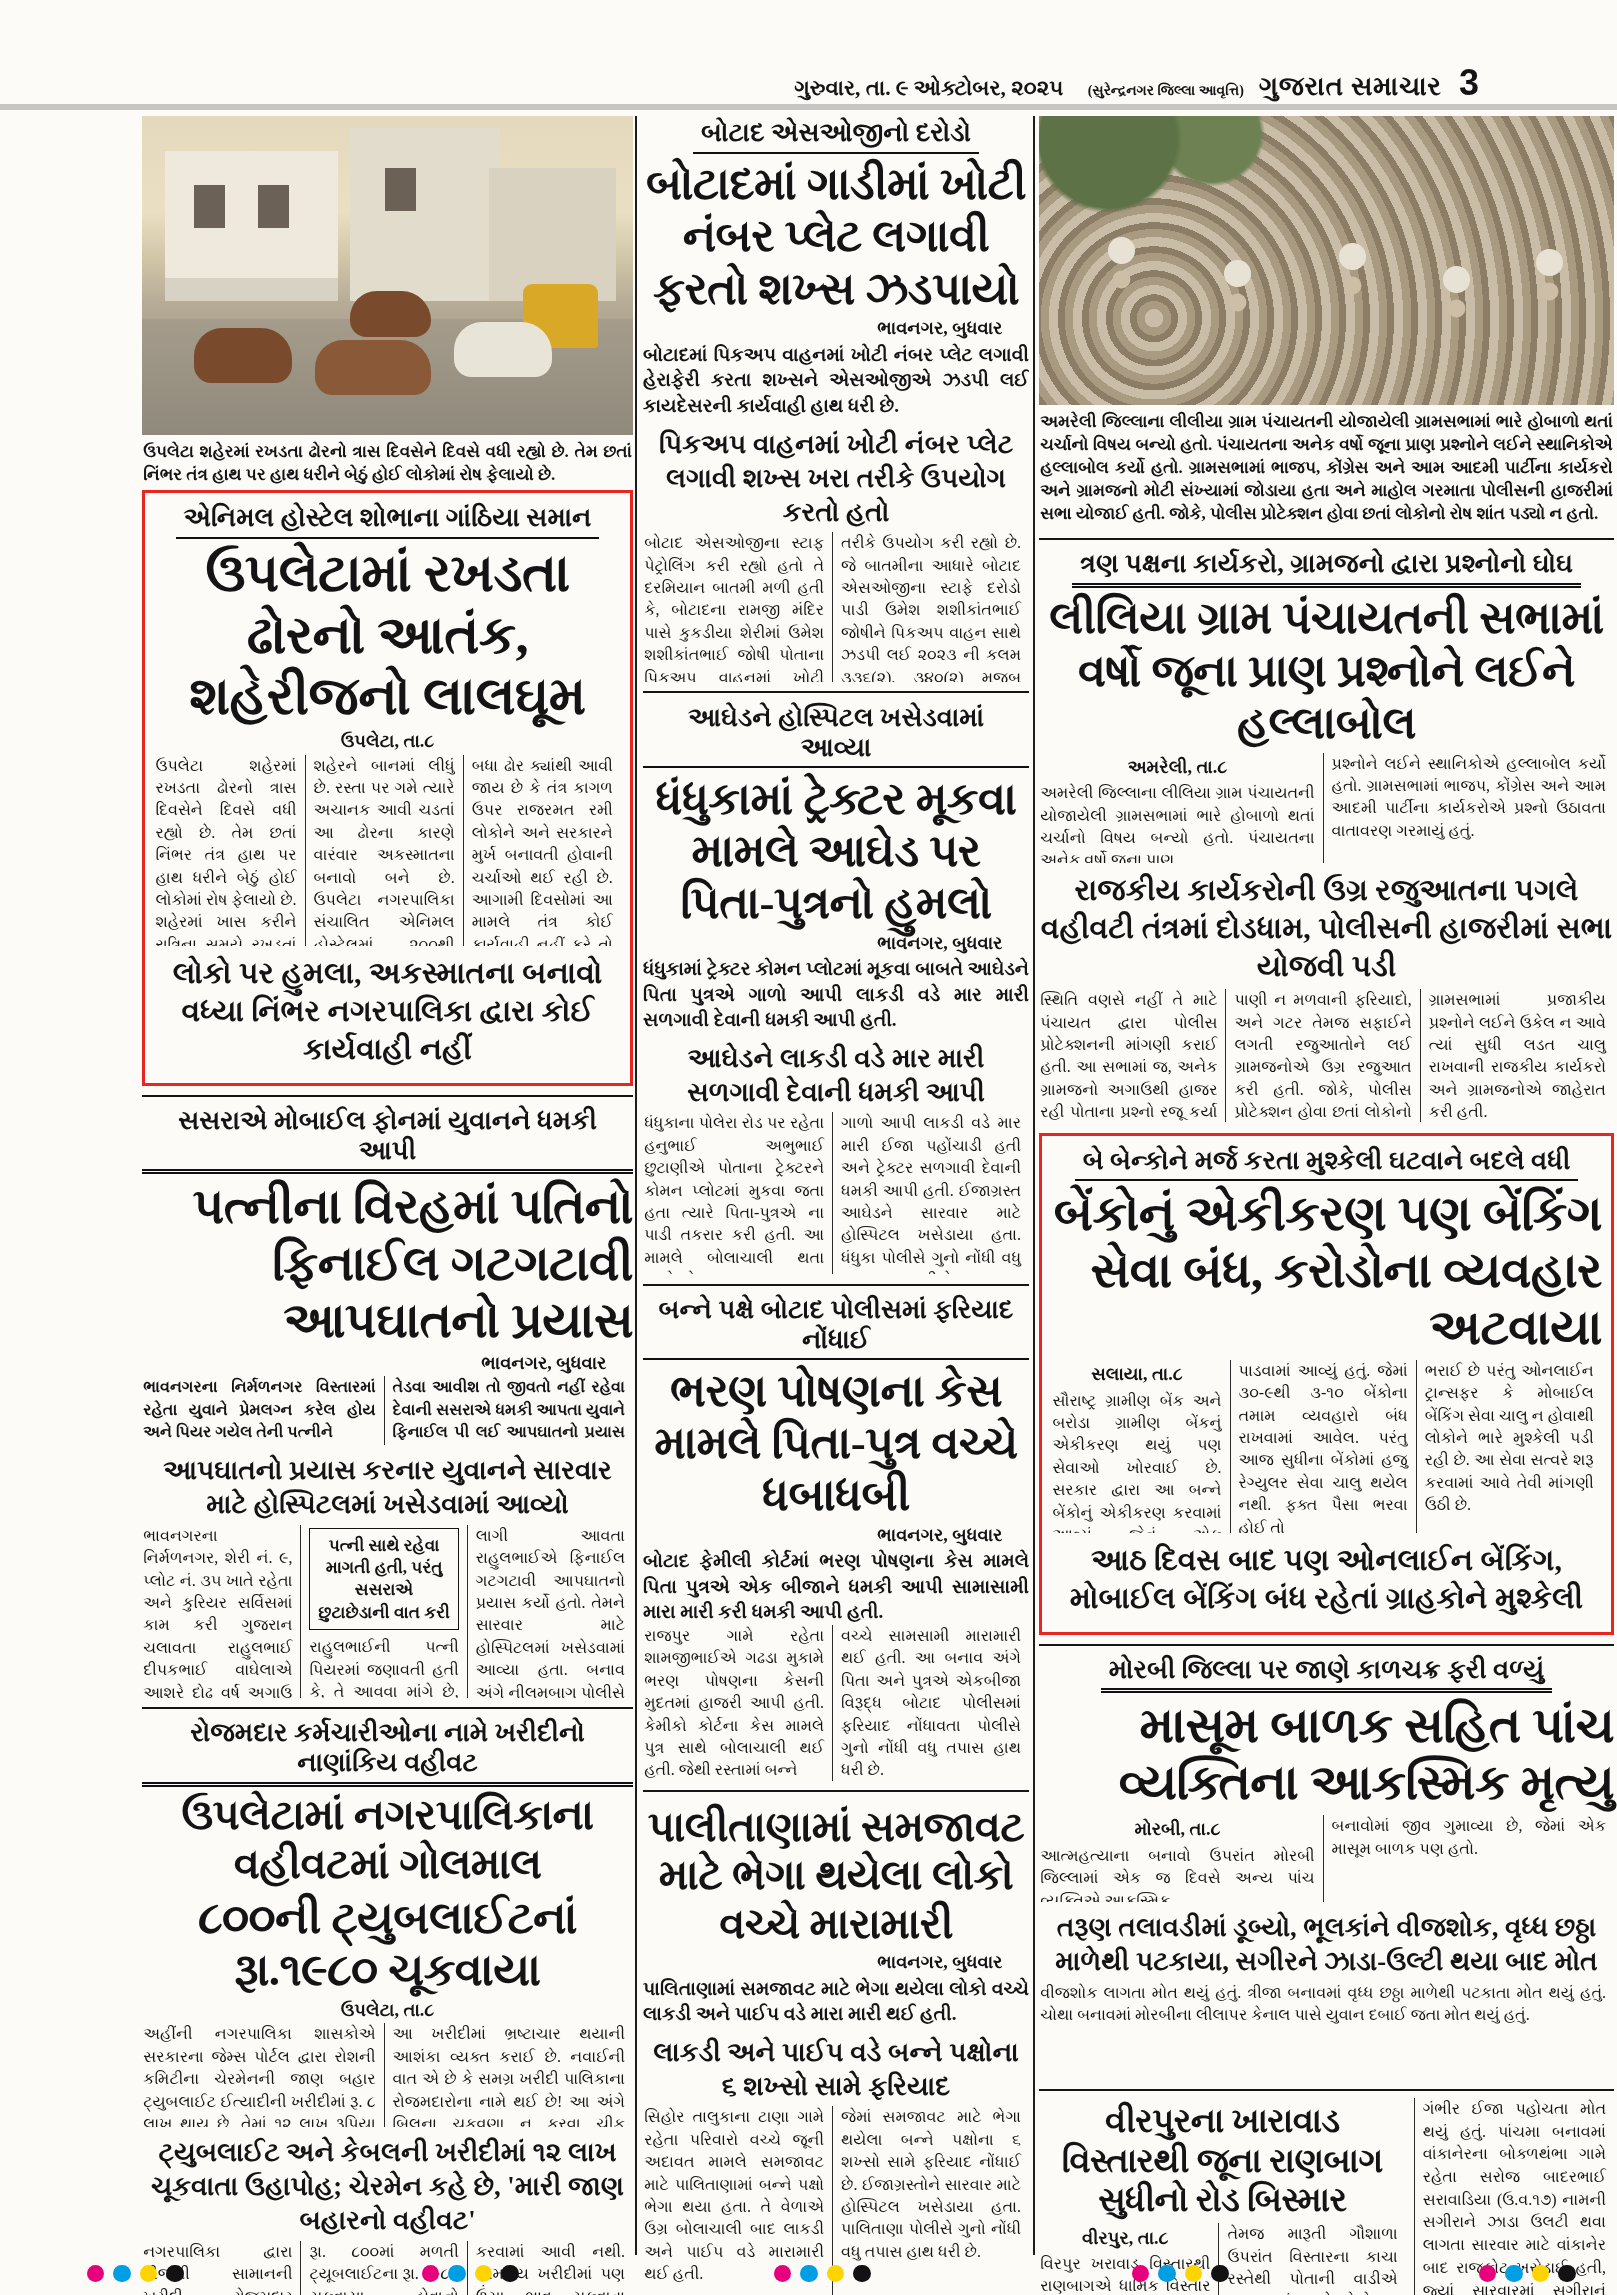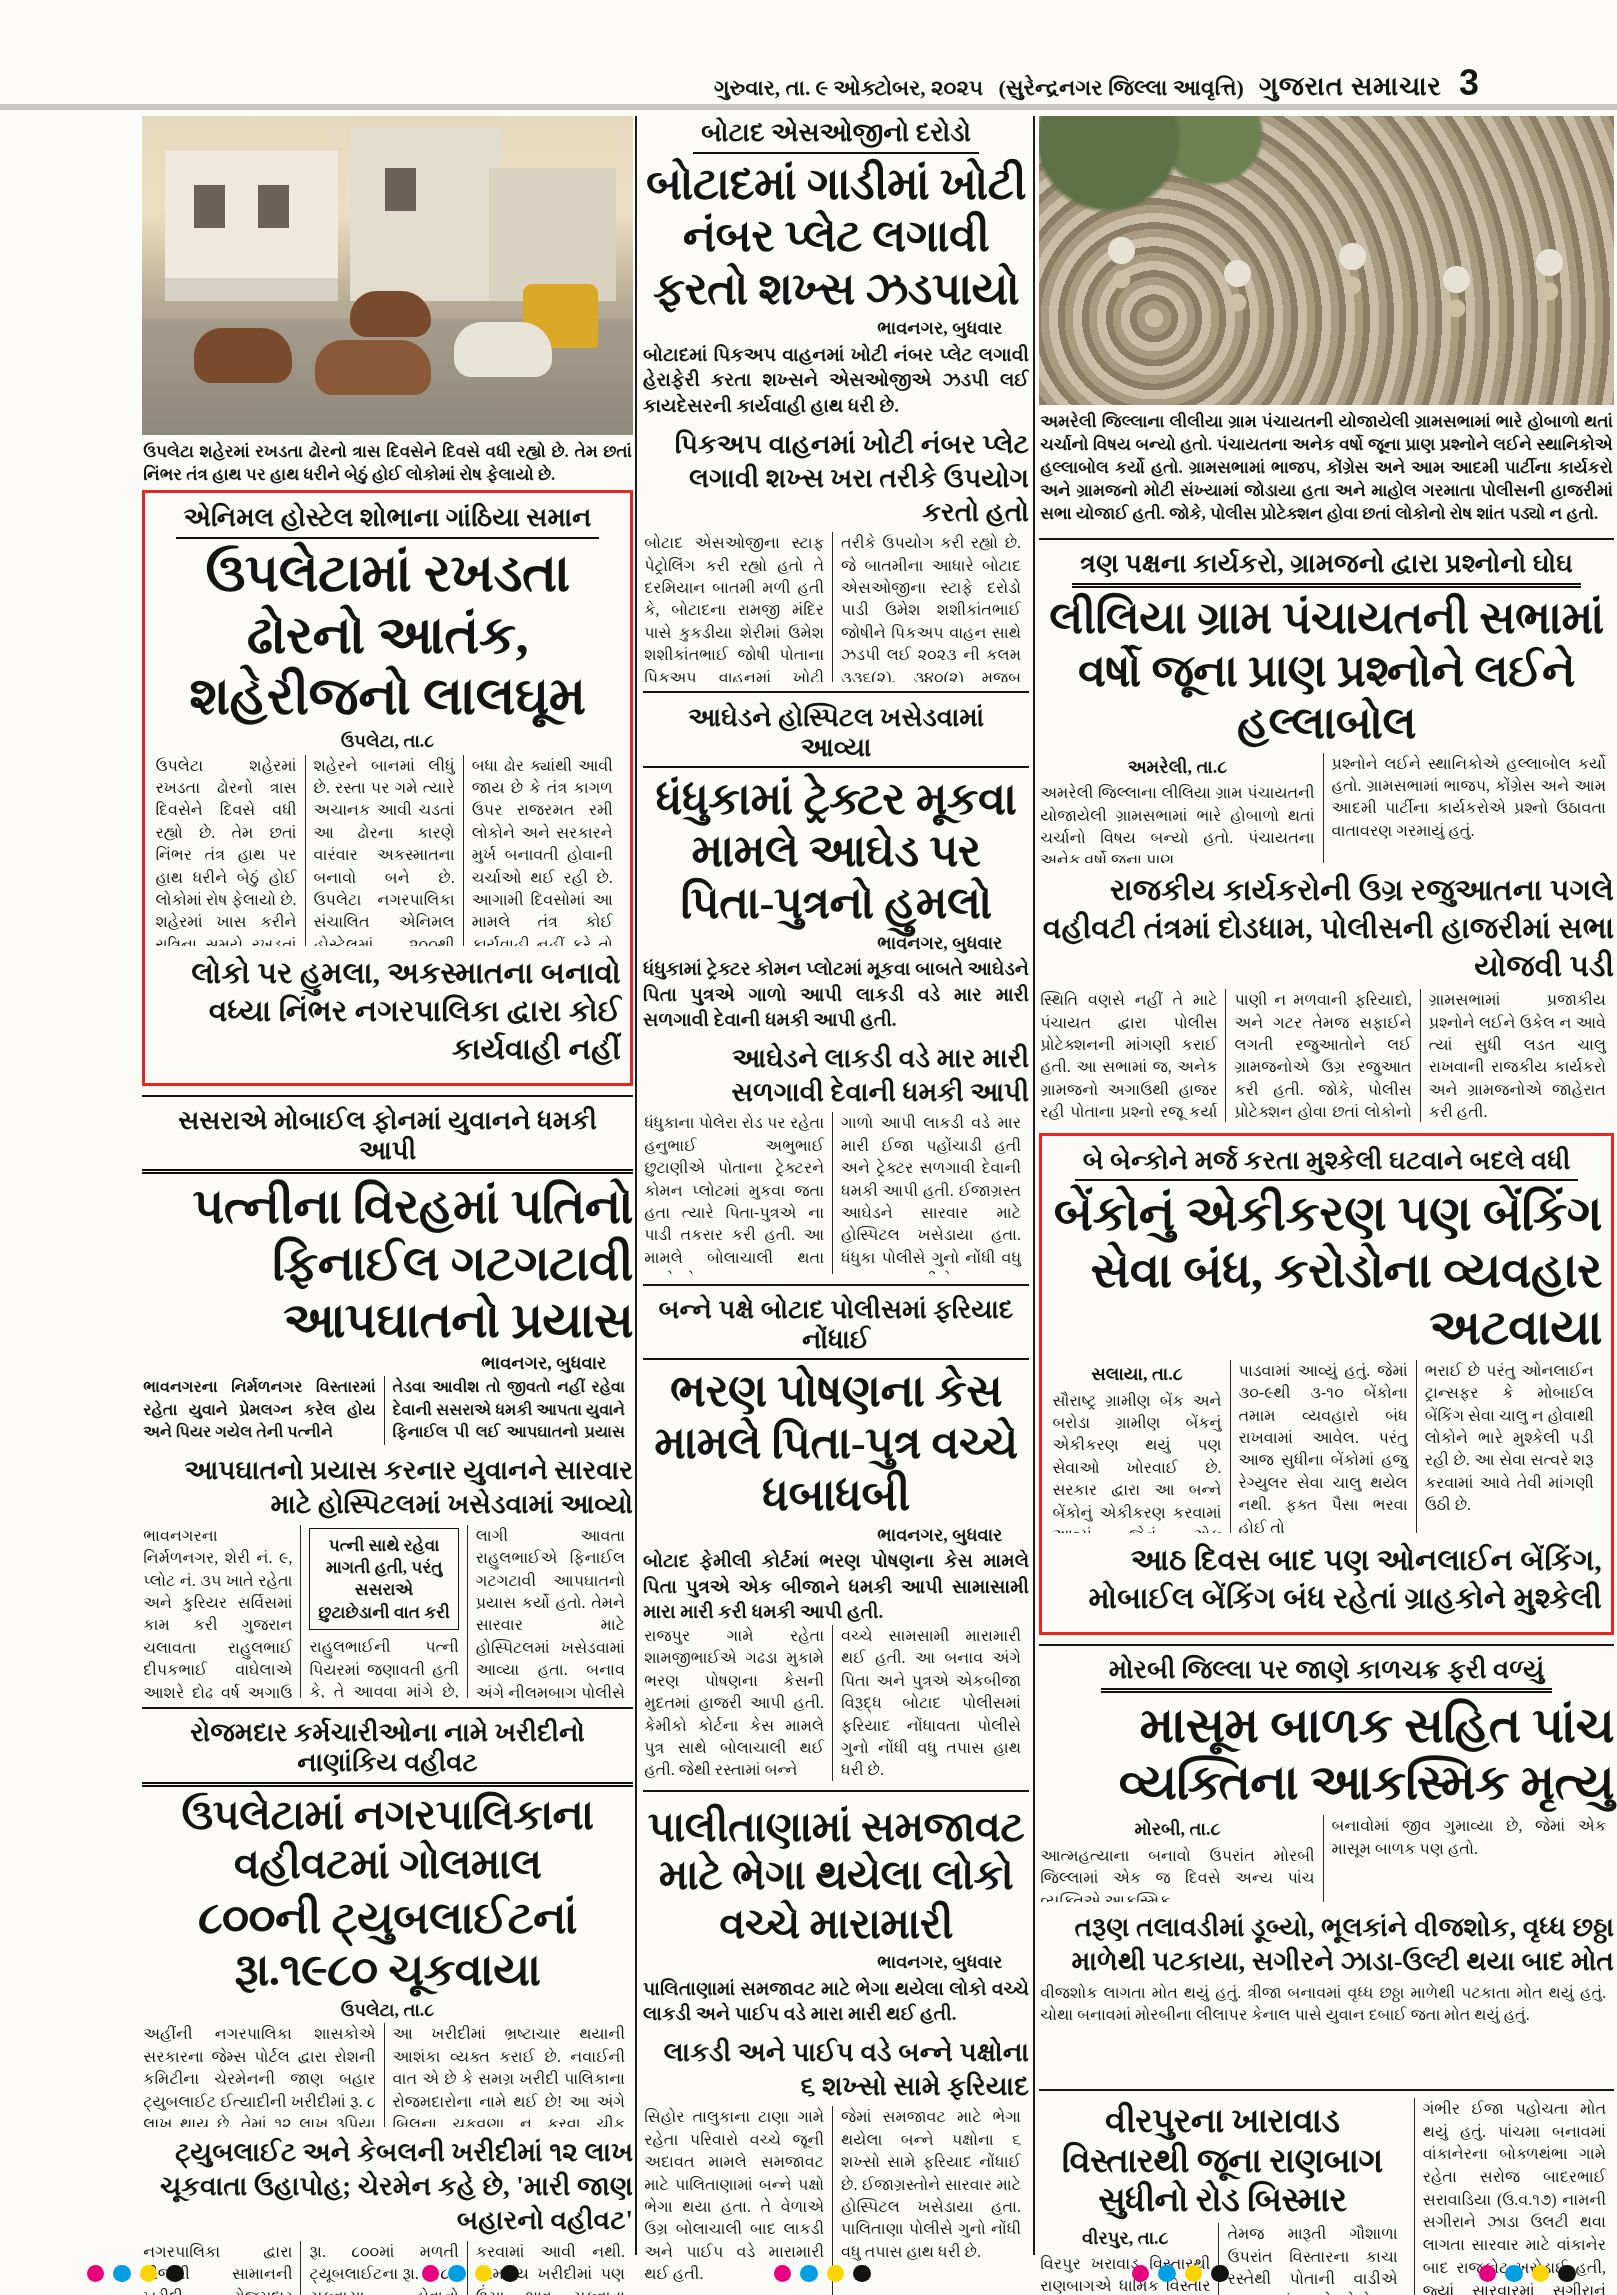--- a/index.html
+++ b/index.html
@@ -1,40 +1,40 @@
 <!DOCTYPE html>
 <html lang="gu" style="font-size:9.2px"><head>
 <meta charset="utf-8">
 <style>
   html,body{margin:0;padding:0;background:#e9e7e2;}
   .page{position:relative;width:1617px;height:2295px;background:#fcfbf7;color:#141414;
         font-family:"Liberation Serif","DejaVu Serif",serif;overflow:hidden;}
   
   .hdr{position:absolute;top:62px;left:0;width:1479px;text-align:right;white-space:nowrap;}
   .hdr .date{font-size:21.4px;font-weight:700;}
-  .hdr .edition{font-size:22px;font-weight:700;margin-left:13px;}
+  .hdr .edition{font-size:14px;font-weight:700;margin-left:22px;}
   .hdr .mast{font-size:26.6px;font-weight:800;margin-left:12.7px;letter-spacing:0.6px;}
   .hdr .pageno{font-size:36px;font-weight:800;margin-left:15px;font-family:"Liberation Sans",sans-serif;}
   .toprule{position:absolute;top:104px;left:0;width:1617px;height:5.8px;background:#c6c6c4;}
   
   .colL{position:absolute;left:142px;top:116px;width:491px;}
   .colC{position:absolute;left:643px;top:116px;width:386px;}
   .colR{position:absolute;left:1039px;top:116px;width:575px;}
   .vrule{position:absolute;top:116px;bottom:40px;width:1.7px;background:#1c1c1c;}
   .vr1{left:635px;} .vr2{left:1033px;}
   
   .kicker{display:table;margin:2.3px auto 4.6px;text-align:center;font-weight:700;font-size:26px;
           border-bottom:2.3px solid #111;padding:0 8px 3.5px;line-height:1.15;}
   .kicker.dbl{border-bottom:5.8px double #111;}
   .headline{text-align:center;font-weight:800;line-height:1.16;letter-spacing:-0.6px;margin:3.5px 0;}
   .h92{font-size:53px;} .h84{font-size:49px;text-align:right;} .h78{font-size:45px;} .h72{font-size:42px;} .h58{font-size:34px;}
   .byline{text-align:right;font-weight:700;font-size:18px;padding-right:26.6px;margin:2.3px 0;}
   .dateline{text-align:center;font-weight:700;font-size:18px;margin:2.3px 0;}
   .lead{font-weight:700;font-size:19px;line-height:1.35;text-align:justify;}
-  .subhead{text-align:right;font-weight:800;font-size:30px;line-height:1.28;margin:8px 0 3.5px;}
+  .subhead{text-align:center;font-weight:800;font-size:30px;line-height:1.28;margin:8px 0 3.5px;}
   .subhead.sm{font-size:26.6px;}
   .cols{display:flex;align-items:stretch;}
   .cols .c{flex:1 1 0;padding:0 8px;border-left:1.2px solid #2a2a2a;font-size:16px;line-height:1.4;
            text-align:justify;overflow:hidden;}
   .cols .c:first-child{border-left:none;padding-left:1.2px;}
   .block{overflow:hidden;}
   .sep{border-top:2.3px solid #151515;margin-top:9.2px;padding-top:7px;}
   .redbox{border:3.5px solid #e8261f;padding:8px 9.2px 10.4px;}
   .insetbox{border:1.7px solid #141414;padding:5.8px 7px;font-weight:700;font-size:17px;
             text-align:center;line-height:1.3;margin:3.5px 0 5.8px;}

